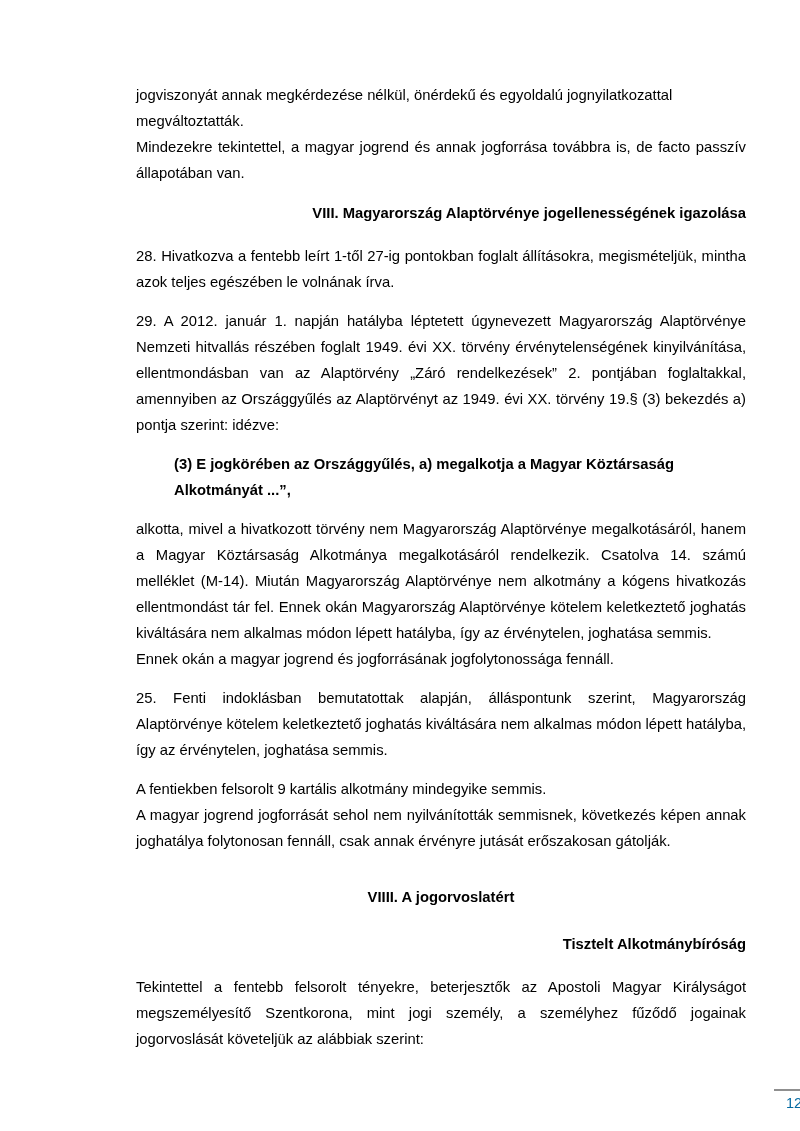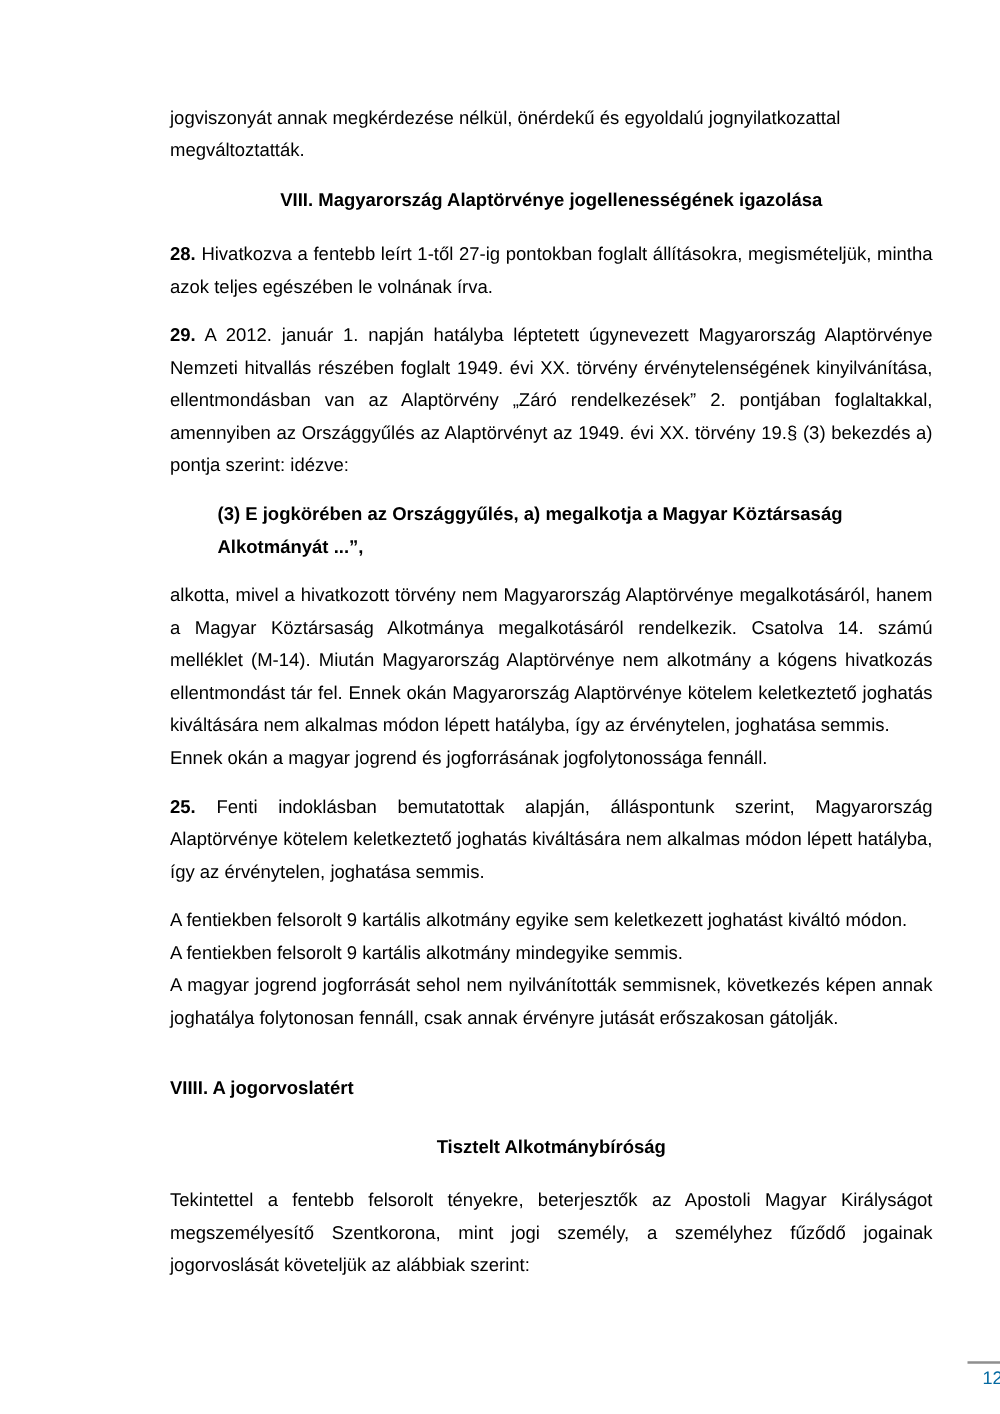--- a/index.html
+++ b/index.html
@@ -31,34 +31,35 @@
   .flow {
     text-align: justify;
   }
   .para {
     margin: 13px 0 0 0;
   }
   .para-first {
     margin: 0;
   }
   .num {
-    font-weight: bold;
+    font-weight: normal;
   }
   .heading {
     font-weight: bold;
-    text-align: center;
+    text-align: right;
     margin: 14px 0 17px 0;
   }
   .heading-wide {
     font-weight: bold;
+    text-align: center;
     margin: 30px 0 0 0;
   }
   .subheading {
     font-weight: bold;
-    text-align: center;
+    text-align: right;
     margin: 21px 0 0 0;
   }
   .quote-block {
     margin: 13px 0 0 0;
   }
   .quote-indent {
     padding-left: 38px;
     font-weight: bold;
   }
   .final-para {
@@ -83,40 +84,40 @@
     color: #0369a1;
   }
 </style>
 </head>
 <body>
 
 <div class="page">
   <div class="content">
 
     <div class="para-first line">jogviszonyát annak megkérdezése nélkül, önérdekű és egyoldalú jognyilatkozattal megváltoztatták.</div>
+    <div class="flow">Mindezekre tekintettel, a magyar jogrend és annak jogforrása továbbra is, de facto passzív állapotában van.</div>
 
     <h2 class="heading" style="font-size:14.8px;">VIII. Magyarország Alaptörvénye jogellenességének igazolása</h2>
 
     <p class="para flow"><span class="num">28.</span> <span>Hivatkozva a fentebb leírt 1-től 27-ig pontokban foglalt állításokra, megismételjük, mintha azok teljes egészében le volnának írva.</span></p>
 
     <p class="para flow"><span class="num">29.</span> <span>A 2012. január 1. napján hatályba léptetett úgynevezett Magyarország Alaptörvénye Nemzeti hitvallás részében foglalt 1949. évi XX. törvény érvénytelenségének kinyilvánítása, ellentmondásban van az Alaptörvény „Záró rendelkezések” 2. pontjában foglaltakkal, amennyiben az Országgyűlés az Alaptörvényt az 1949. évi XX. törvény 19.§ (3) bekezdés a) pontja szerint: idézve:</span></p>
 
     <div class="quote-block">
       <div class="line quote-indent">(3) E jogkörében az Országgyűlés, a) megalkotja a Magyar Köztársaság Alkotmányát ...”,</div>
     </div>
 
     <div class="para">
       <div class="flow">alkotta, mivel a hivatkozott törvény nem Magyarország Alaptörvénye megalkotásáról, hanem a Magyar Köztársaság Alkotmánya megalkotásáról rendelkezik. Csatolva 14. számú melléklet (M-14). Miután Magyarország Alaptörvénye nem alkotmány a kógens hivatkozás ellentmondást tár fel. Ennek okán Magyarország Alaptörvénye kötelem keletkeztető joghatás kiváltására nem alkalmas módon lépett hatályba, így az érvénytelen, joghatása semmis.</div>
       <div class="line">Ennek okán a magyar jogrend és jogforrásának jogfolytonossága fennáll.</div>
     </div>
 
     <p class="para flow"><span class="num">25.</span> <span>Fenti indoklásban bemutatottak alapján, álláspontunk szerint, Magyarország Alaptörvénye kötelem keletkeztető joghatás kiváltására nem alkalmas módon lépett hatályba, így az érvénytelen, joghatása semmis.</span></p>
 
     <div class="para">
-      <div class="line">A fentiekben felsorolt 9 kartális alkotmány egyike sem keletkezett joghatást kiváltó módon.</div>
       <div class="line">A fentiekben felsorolt 9 kartális alkotmány mindegyike semmis.</div>
       <div class="flow">A magyar jogrend jogforrását sehol nem nyilvánították semmisnek, következés képen annak joghatálya folytonosan fennáll, csak annak érvényre jutását erőszakosan gátolják.</div>
     </div>
 
     <h2 class="heading-wide" style="font-size:14.8px;">VIIII. A jogorvoslatért</h2>
 
     <h3 class="subheading" style="font-size:14.8px;">Tisztelt Alkotmánybíróság</h3>
 
     <p class="para flow final-para">Tekintettel a fentebb felsorolt tényekre, beterjesztők az Apostoli Magyar Királyságot megszemélyesítő Szentkorona, mint jogi személy, a személyhez fűződő jogainak jogorvoslását követeljük az alábbiak szerint:</p>
 

